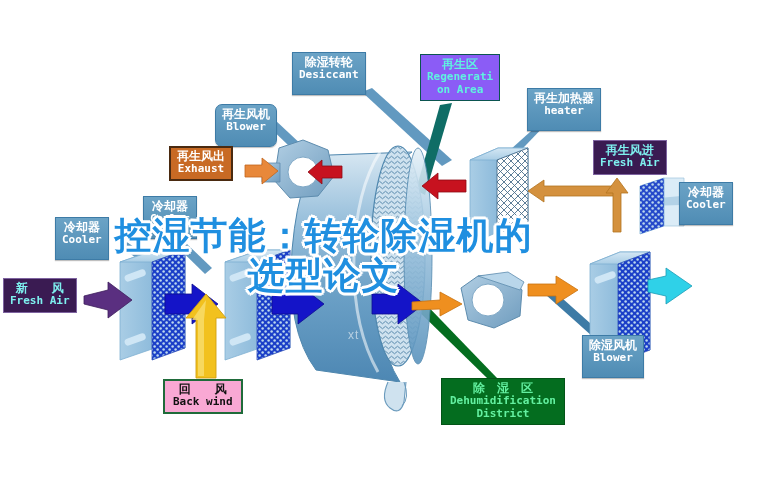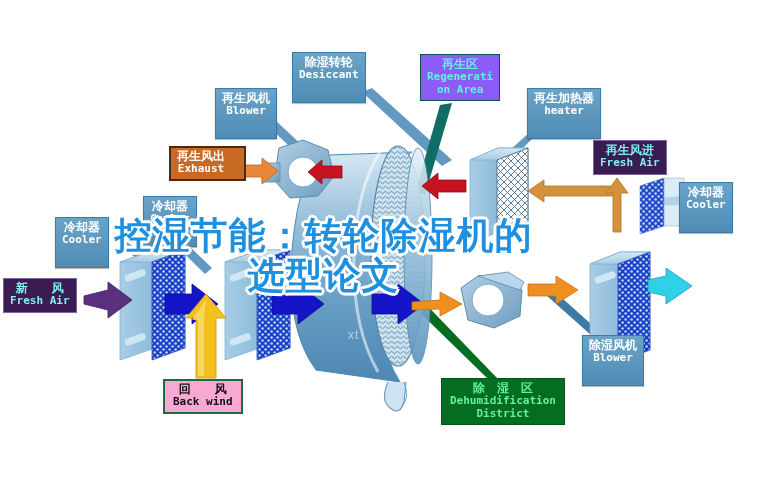--- a/index.html
+++ b/index.html
@@ -46,21 +46,21 @@
     font-family: "DejaVu Sans Mono", monospace;
     font-weight: 700;
     font-size: 11px;
   }
 
   
   .lbl-blue {
     background: linear-gradient(180deg,#6ba3c6 0%, #4f8cb4 100%);
     border: 1px solid #3d7ba6;
     color: #ffffff;
-    padding: 3px 6px 20px 6px;
+    padding: 3px 6px 12px 6px;
     box-shadow: 0 1px 1px rgba(0,0,0,0.25);
   }
   
   .lbl-teal {
     background: #8b5cf6;
     border: 1px solid #0b5550;
     color: #5ff2e0;
     padding: 3px 6px 4px 6px;
   }
   
@@ -68,21 +68,21 @@
     background: #3a1b52;
     border: 1px solid #7e63a0;
     color: #7ef0ef;
     padding: 3px 6px 4px 6px;
   }
   
   .lbl-orange {
     background: #c86a24;
     border: 2px solid #4a2a10;
     color: #ffffff;
-    padding: 2px 19px 3px 6px;
+    padding: 2px 6px 3px 6px;
   }
   
   .lbl-yellow {
     background: #f9a8d4;
     border: 2px solid #1f6b3a;
     color: #111111;
     padding: 2px 8px 3px 8px;
   }
   
   .lbl-green {
@@ -327,21 +327,21 @@
 
   </svg>
 
   <div class="wm" style="left:348px; top:328px;">xt</div>
 
   <div class="lbl lbl-blue" style="left:292px; top:52px;">
     <span class="cn">除湿转轮</span>
     <span class="en">Desiccant</span>
   </div>
 
-  <div class="lbl lbl-blue" style="left:215px; top:88px;">
+  <div class="lbl lbl-blue" style="left:215px; top:104px;border-radius:7px;">
     <span class="cn">再生风机</span>
     <span class="en">Blower</span>
   </div>
 
   <div class="lbl lbl-teal" style="left:420px; top:54px;">
     <span class="cn">再生区</span>
     <span class="en">Regenerati</span>
     <span class="en">on Area</span>
   </div>
 

